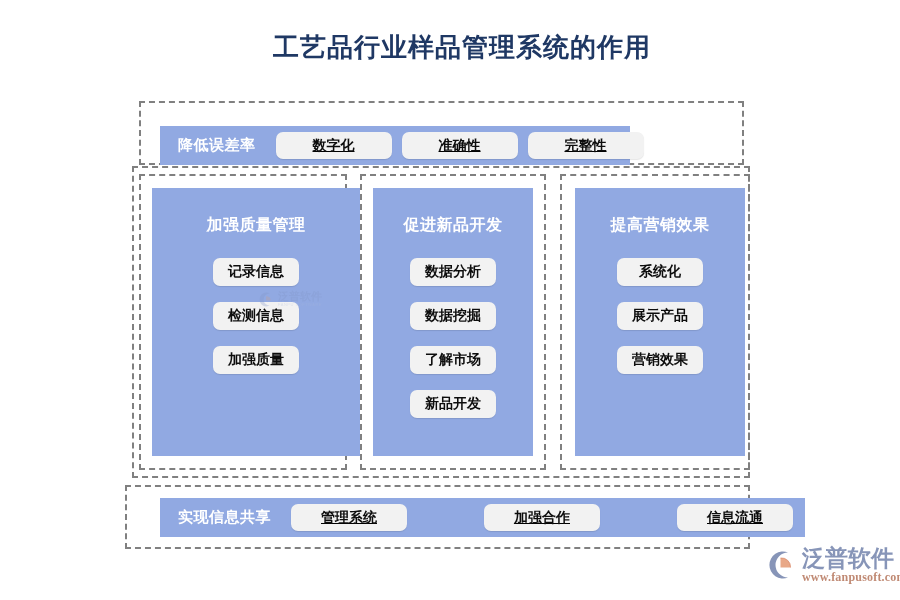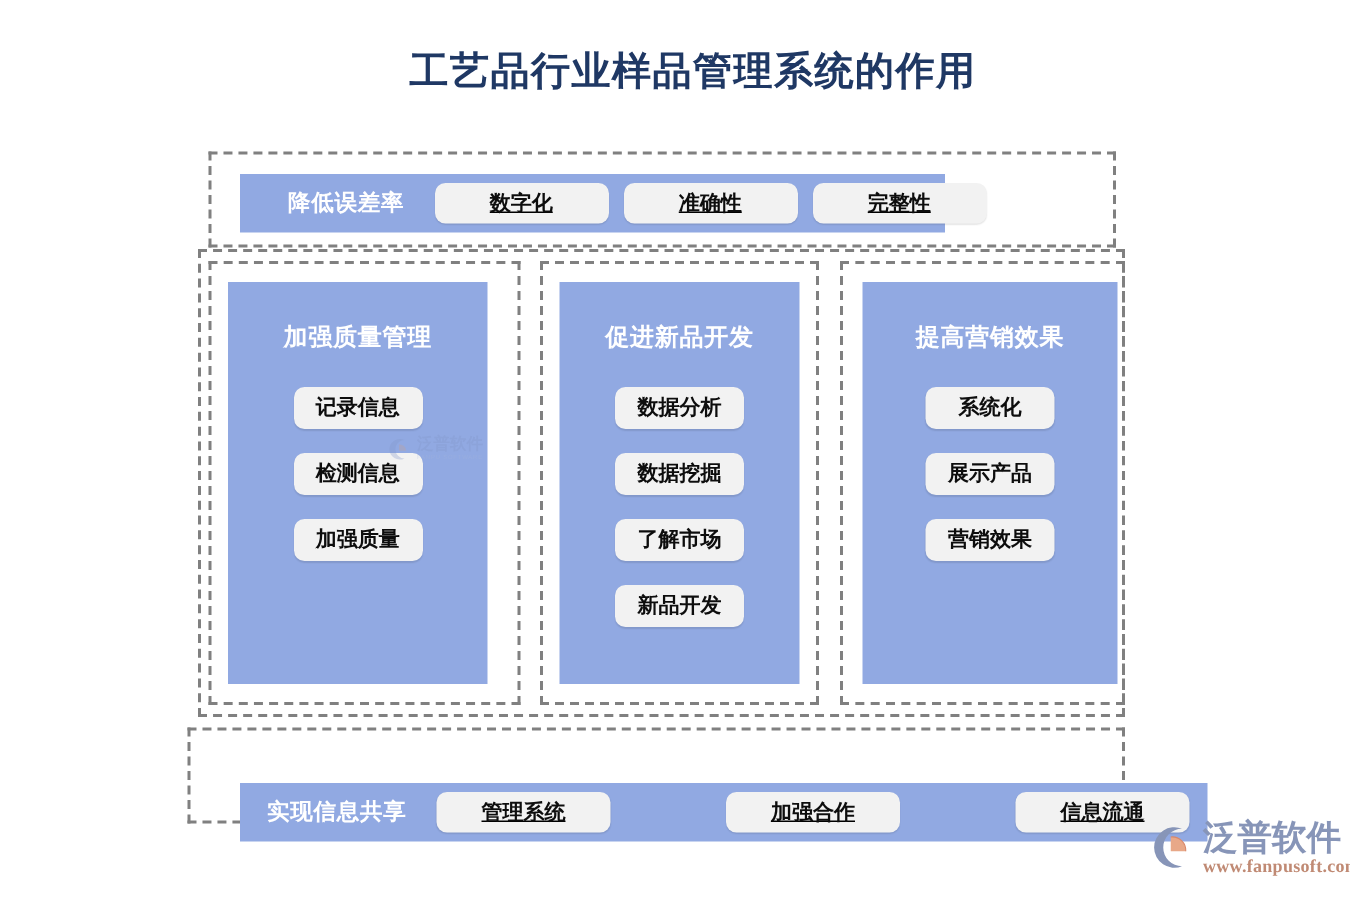--- a/index.html
+++ b/index.html
@@ -47,22 +47,22 @@
   
   #top-dashed  { left: 139px; top: 101px; width: 605px; height: 64px; }
   #bot-dashed  { left: 125px; top: 485px; width: 625px; height: 64px; }
 
   .band {
     position: absolute;
     background: #91A9E2;
     display: flex;
     align-items: center;
   }
-  #top-band { left: 160px; top: 116px; width: 470px; height: 39px; padding-left: 14px; }
-  #bot-band { left: 160px; top: 498px; width: 645px; height: 39px; margin-top: 24px; }
+  #top-band { left: 160px; top: 126px; width: 470px; height: 39px; }
+  #bot-band { left: 160px; top: 498px; width: 645px; height: 39px; }
 
   .band-title {
     color: #FFFFFF;
     font-weight: bold;
     font-size: 15px;
     white-space: nowrap;
     padding-left: 18px;
     padding-right: 10px;
     letter-spacing: 0.5px;
   }
@@ -111,21 +111,21 @@
 
   .col-panel {
     position: absolute;
     background: #91A9E2;
     top: 188px;
     height: 268px;
     display: flex;
     flex-direction: column;
     align-items: center;
   }
-  #col-panel-0 { left: 152px; width: 173px; }
+  #col-panel-0 { left: 152px; width: 208px; }
   #col-panel-1 { left: 373px; width: 160px; }
   #col-panel-2 { left: 575px; width: 170px; }
 
   .col-title {
     color: #FFFFFF;
     font-weight: bold;
     font-size: 16px;
     margin-top: 27px;
     margin-bottom: 22px;
     letter-spacing: 0.5px;

